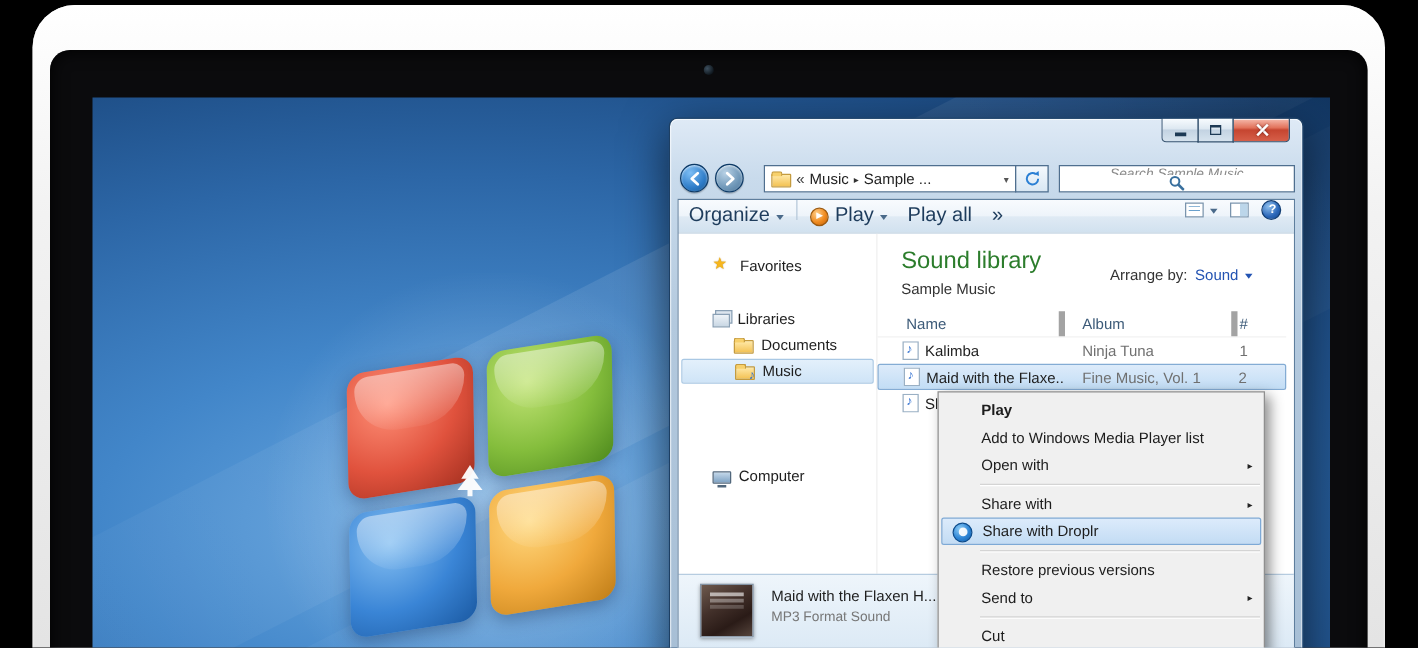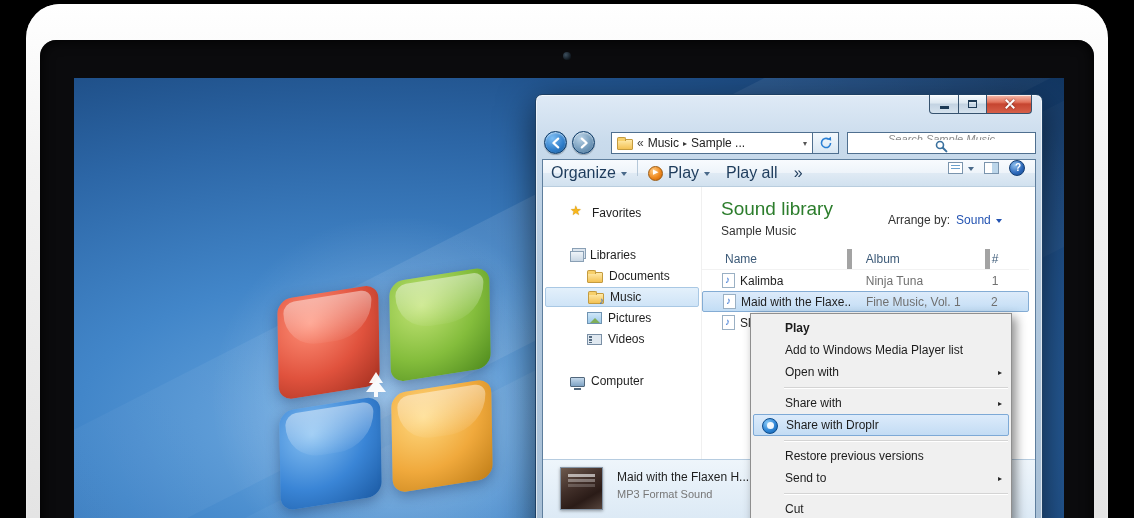--- a/index.html
+++ b/index.html
@@ -293,28 +293,20 @@
                   <span class="lbl">Libraries</span>
                 </div>
               <div class="side-item child" style="top:79px">
                   <span class="fold"></span>
                   <span class="lbl">Documents</span>
                 </div>
               <div class="side-item child selected" style="top:100px">
                   <span class="fold note"></span>
                   <span class="lbl">Music</span>
                 </div>
-              <div class="side-item child" style="top:121px">
-                  <span class="ic-pic"></span>
-                  <span class="lbl">Pictures</span>
-                </div>
-              <div class="side-item child" style="top:142px">
-                  <span class="ic-vid"></span>
-                  <span class="lbl">Videos</span>
-                </div>
               <div class="side-item parent" style="top:184px">
                   <span class="ic-pc"></span>
                   <span class="lbl">Computer</span>
                 </div>
             </div>
 
             <div class="files">
               <div class="lib-title">Sound library</div>
               <div class="lib-sub">Sample Music</div>
               <div class="arrange">

